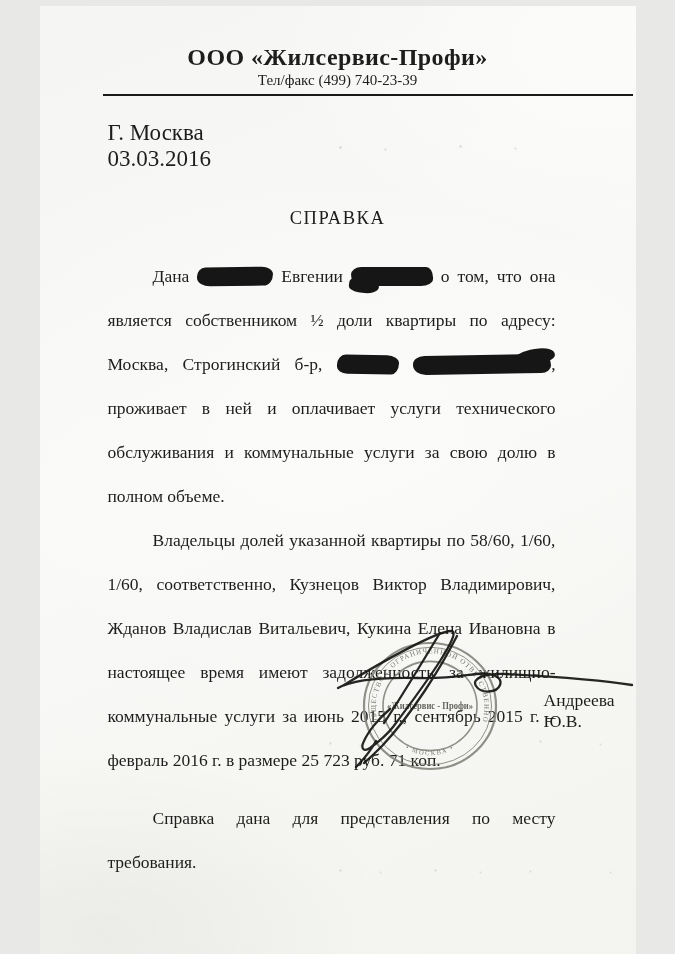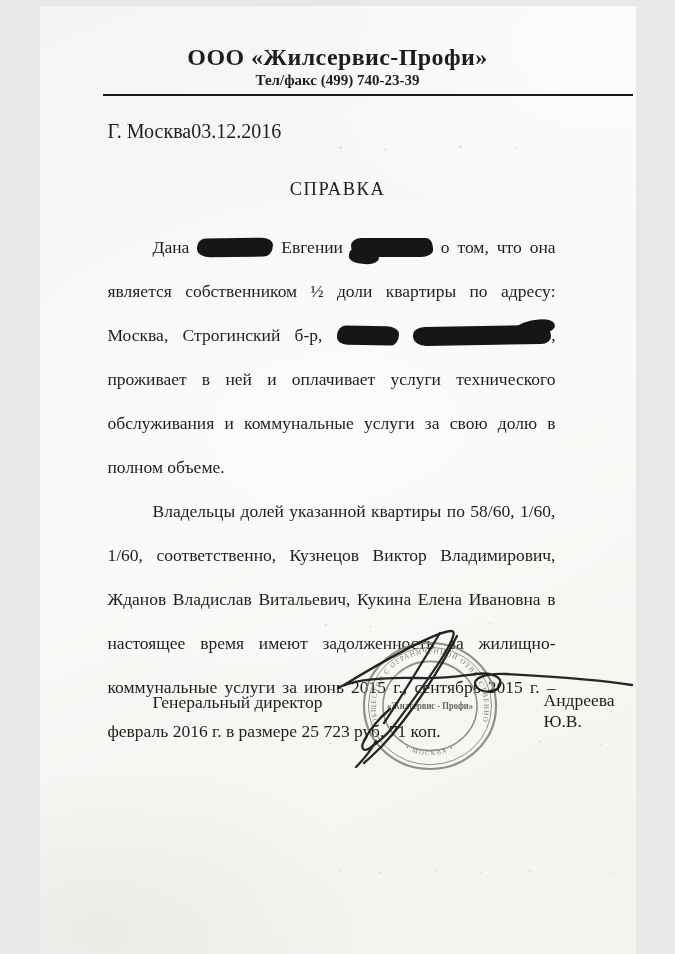--- a/index.html
+++ b/index.html
@@ -15,32 +15,33 @@
       radial-gradient(500px 300px at 95% 4%, rgba(255,255,255,0.6), transparent 70%),
       radial-gradient(600px 400px at 50% 45%, rgba(255,255,255,0.35), transparent 75%),
       linear-gradient(158deg, #f5f5f3 0%, #f9f9f7 45%, #f3f3f0 100%);
     overflow:hidden;
   }
 
   
   .letterhead { padding-top:38px; text-align:center; }
   .company { font-size:24px; font-weight:bold; letter-spacing:0.4px; line-height:27px; }
   .address { font-size:15px; font-weight:bold; line-height:19px; margin-top:3px; }
-  .phone   { font-size:15px; font-weight:bold; line-height:19px; }
+  .phone   { font-size:15px; font-weight:normal; line-height:19px; }
   .rule {
     margin:4px 0 0 63px;
     width:530px; height:0;
     border-top:2.5px solid #191917;
   }
 
   
   .dateline {
-    display:flex; justify-content:flex-start;
+    display:flex; justify-content:space-between;
     margin:24px 80px 0 68px;
-    font-size:20px;
+    font-size:23px;
+    flex-direction:column;
   }
 
   
   .doc-title {
     margin-top:36px;
     text-align:center;
     font-size:18.5px;
     letter-spacing:1.5px;
   }
 
@@ -119,31 +120,31 @@
 <div class="page">
 
   <div class="letterhead">
     <div class="company">ООО «Жилсервис-Профи»</div>
     <div class="phone">Тел/факс (499) 740-23-39</div>
   </div>
   <div class="rule"></div>
 
   <div class="dateline">
     <span>Г. Москва</span>
-    <span>03.12.2016</span>
+    <span>03.03.2016</span>
   </div>
 
   <div class="doc-title">СПРАВКА</div>
 
   <div class="body-text">
     <p><span>Дана</span> <span class="redact r1"></span> <span>Евгении</span> <span class="redact r2"></span> <span>о том, что она является собственником ½ доли квартиры по адресу: Москва, Строгинский б-р,</span> <span class="redact r3"></span> <span class="redact r4"></span><span>, проживает в ней и оплачивает услуги технического обслуживания и коммунальные услуги за свою долю в полном объеме.</span></p>
     <p>Владельцы долей указанной квартиры по 58/60, 1/60, 1/60, соответственно, Кузнецов Виктор Владимирович, Жданов Владислав Витальевич, Кукина Елена Ивановна в настоящее время имеют задолженность за жилищно-коммунальные услуги за июнь 2015 г., сентябрь 2015 г. – февраль 2016 г. в размере 25 723 руб. 71 коп.</p>
+    <p class="para3">Справка дана для представления по месту требования.</p>
   </div>
 
-  <div class="sig-role">Генеральный директор</div>
   <div class="sig-name">Андреева Ю.В.</div>
 
   <svg class="stamp-svg" width="140" height="134" viewBox="0 0 140 134">
     <g fill="none" stroke="#84847c">
       <ellipse cx="70" cy="66" rx="66" ry="63" stroke-width="2.2"></ellipse>
       <ellipse cx="70" cy="66" rx="61.5" ry="58.7" stroke-width="1"></ellipse>
       <ellipse cx="70" cy="66" rx="47" ry="44.6" stroke-width="1.6"></ellipse>
     </g>
     <defs>
       <path id="ringTop" d="M 18.6,85 A 54.3,54.3 0 1 1 121.4,85"></path>

